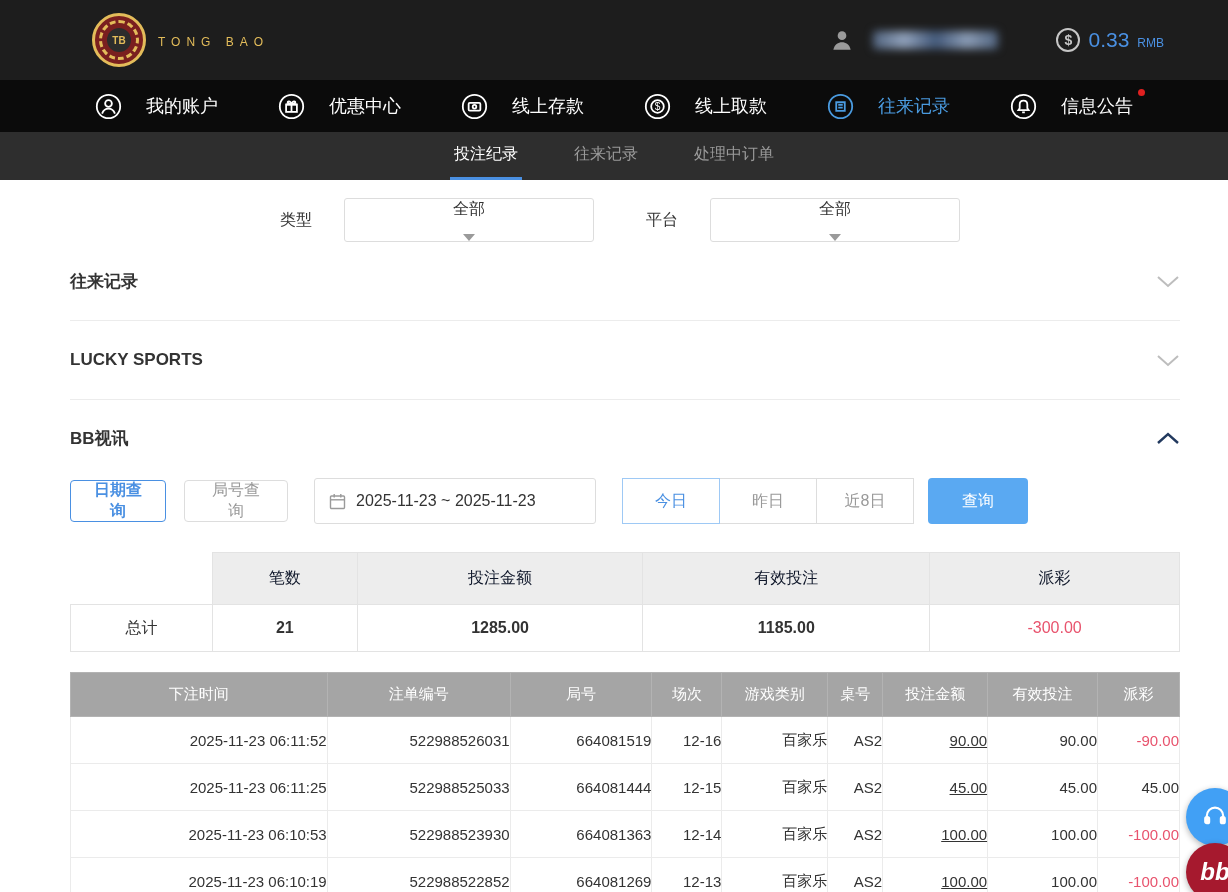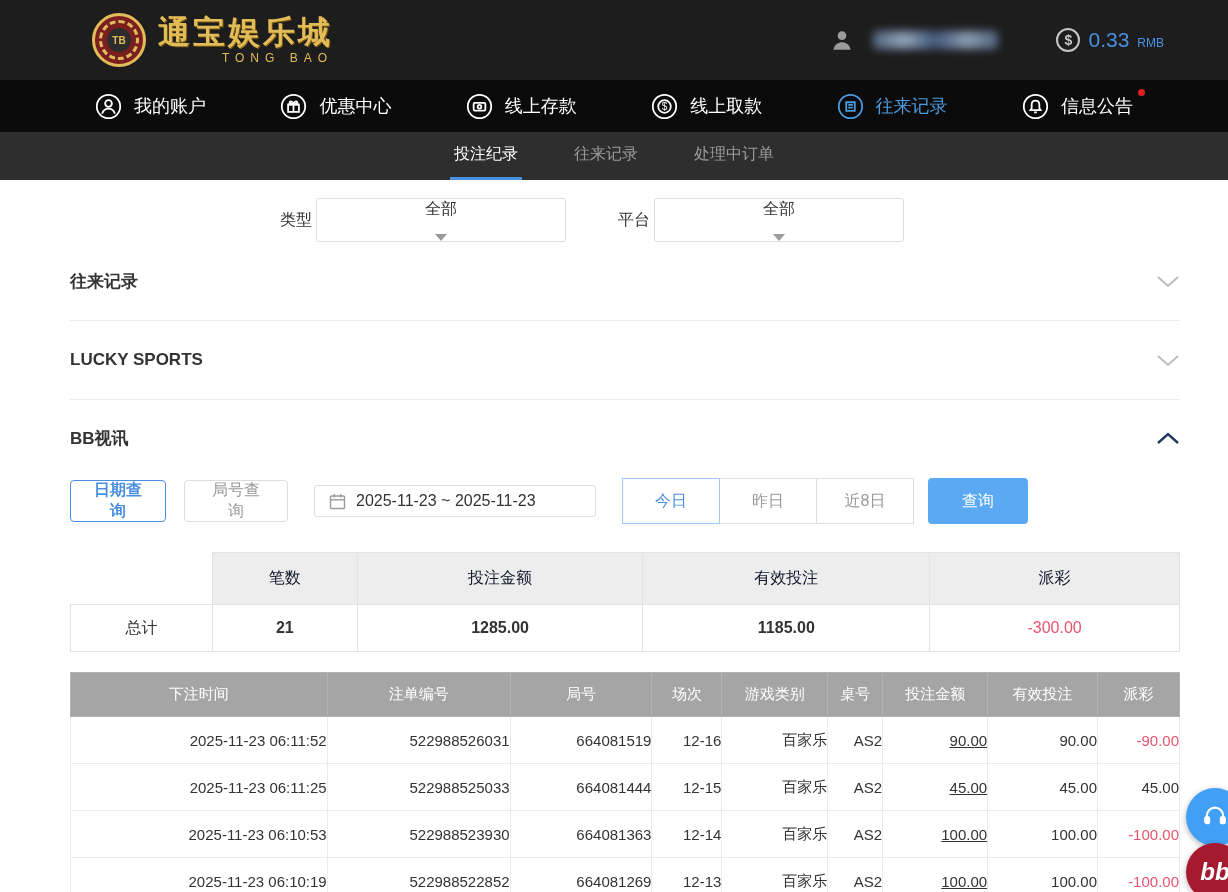--- a/index.html
+++ b/index.html
@@ -29,58 +29,58 @@
     filter:blur(4px); }
   .balance { display:flex; align-items:center; gap:8px; margin-left:40px; }
   .dollar-icon { width:24px; height:24px; border-radius:50%; border:2px solid #c6c6c6;
     color:#c6c6c6; font-size:14px; font-weight:bold; display:flex; align-items:center; justify-content:center; }
   .balance-amount { color:#4a90e2; font-size:21px; }
   .balance-currency { color:#4a90e2; font-size:12px; margin-top:6px; }
 
   
   .mainnav { height:52px; background:#0b0b0b; display:flex; align-items:center;
     justify-content:space-between; padding:0 95px 0 95px; }
-  .nav-item { display:flex; align-items:center; gap:12px; color:#fff; font-size:18px;
+  .nav-item { display:flex; align-items:center; gap:24px; color:#fff; font-size:18px;
     cursor:pointer; position:relative; }
   .nav-item.active { color:#4a9be0; }
   .nav-item svg { display:block; }
   .badge-dot { position:absolute; top:-4px; right:-12px; width:7px; height:7px;
     border-radius:50%; background:#e02020; }
 
   
   .subtabs { height:48px; background:#2e2e2e; display:flex; align-items:stretch;
     justify-content:center; gap:48px; }
   .subtab { display:flex; align-items:center; color:#9a9a9a; font-size:16px;
     cursor:pointer; border-bottom:3px solid transparent; padding:0 4px; }
   .subtab.active { color:#fff; border-bottom-color:#4a90e2; }
 
   
   .content { padding:0 48px 0 70px; }
 
   .filters { display:flex; align-items:center; margin:18px 0 0 210px; gap:52px; }
-  .filter-group { display:flex; align-items:center; gap:4px; }
+  .filter-group { display:flex; align-items:center; gap:32px; }
   .filter-label { font-size:16px; color:#333; }
   .select { width:250px; height:44px; border:1px solid #ddd; border-radius:3px;
     display:flex; align-items:center; justify-content:space-between; padding:0 14px;
     font-size:16px; color:#333; background:#fff; cursor:pointer;flex-direction:column; }
   .caret-down { width:0; height:0; border-left:6px solid transparent;
     border-right:6px solid transparent; border-top:7px solid #9a9a9a; }
 
   .section-row { height:79px; display:flex; align-items:center; justify-content:space-between;
     border-bottom:1px solid #ececec; cursor:pointer; }
   .section-row.expanded { border-bottom:none; height:76px; }
   .section-title { font-size:17px; font-weight:bold; color:#333; }
   .chev { display:block; }
 
   .querybar { display:flex; align-items:center; margin:2px 0 0 0; }
   .btn { height:42px; padding:0 20px; border-radius:4px; background:#fff;
     font-size:16px; cursor:pointer; display:flex; align-items:center; justify-content:center; }
   .btn-date { border:1px solid #4a90e2; color:#4a90e2; font-weight:bold; width:96px; }
   .btn-round { border:1px solid #ddd; color:#999; width:104px; margin-left:18px; }
-  .date-input { margin-left:26px; width:282px; height:32px; border:1px solid #ddd;
+  .date-input { margin-left:26px; width:282px; height:46px; border:1px solid #ddd;
     border-radius:3px; display:flex; align-items:center; gap:10px; padding:0 14px;
     font-size:16px; color:#333; cursor:pointer; }
   .seg-group { display:flex; margin-left:26px; }
   .seg { width:98px; height:46px; border:1px solid #ddd; background:#fff; color:#999;
     font-size:16px; display:flex; align-items:center; justify-content:center;
     cursor:pointer; margin-left:-1px; }
   .seg:first-child { margin-left:0; }
   .seg.active { border-color:#9ec9f5; color:#4a90e2; z-index:1; }
   .btn-search { margin-left:14px; width:100px; height:46px; background:#5aa9f2;
     color:#fff; border:none; font-size:16px; }
@@ -115,21 +115,20 @@
 </style>
 </head>
 <body>
 
 <header class="topbar">
   <div class="logo">
     <div class="chip">
       <div class="chip-core">TB</div>
     </div>
     <div class="logo-text">
-      <span class="logo-title">通宝娱乐城</span>
       <span class="logo-sub">TONG BAO</span>
     </div>
   </div>
   <div class="account">
     <span class="avatar">
       <svg width="26" height="26" viewBox="0 0 24 24">
           <circle cx="12" cy="8" r="4" fill="#9a9a9a"></circle>
           <path d="M4 21c1-5 4.5-7 8-7s7 2 8 7z" fill="#9a9a9a"></path>
         </svg>
     </span>

